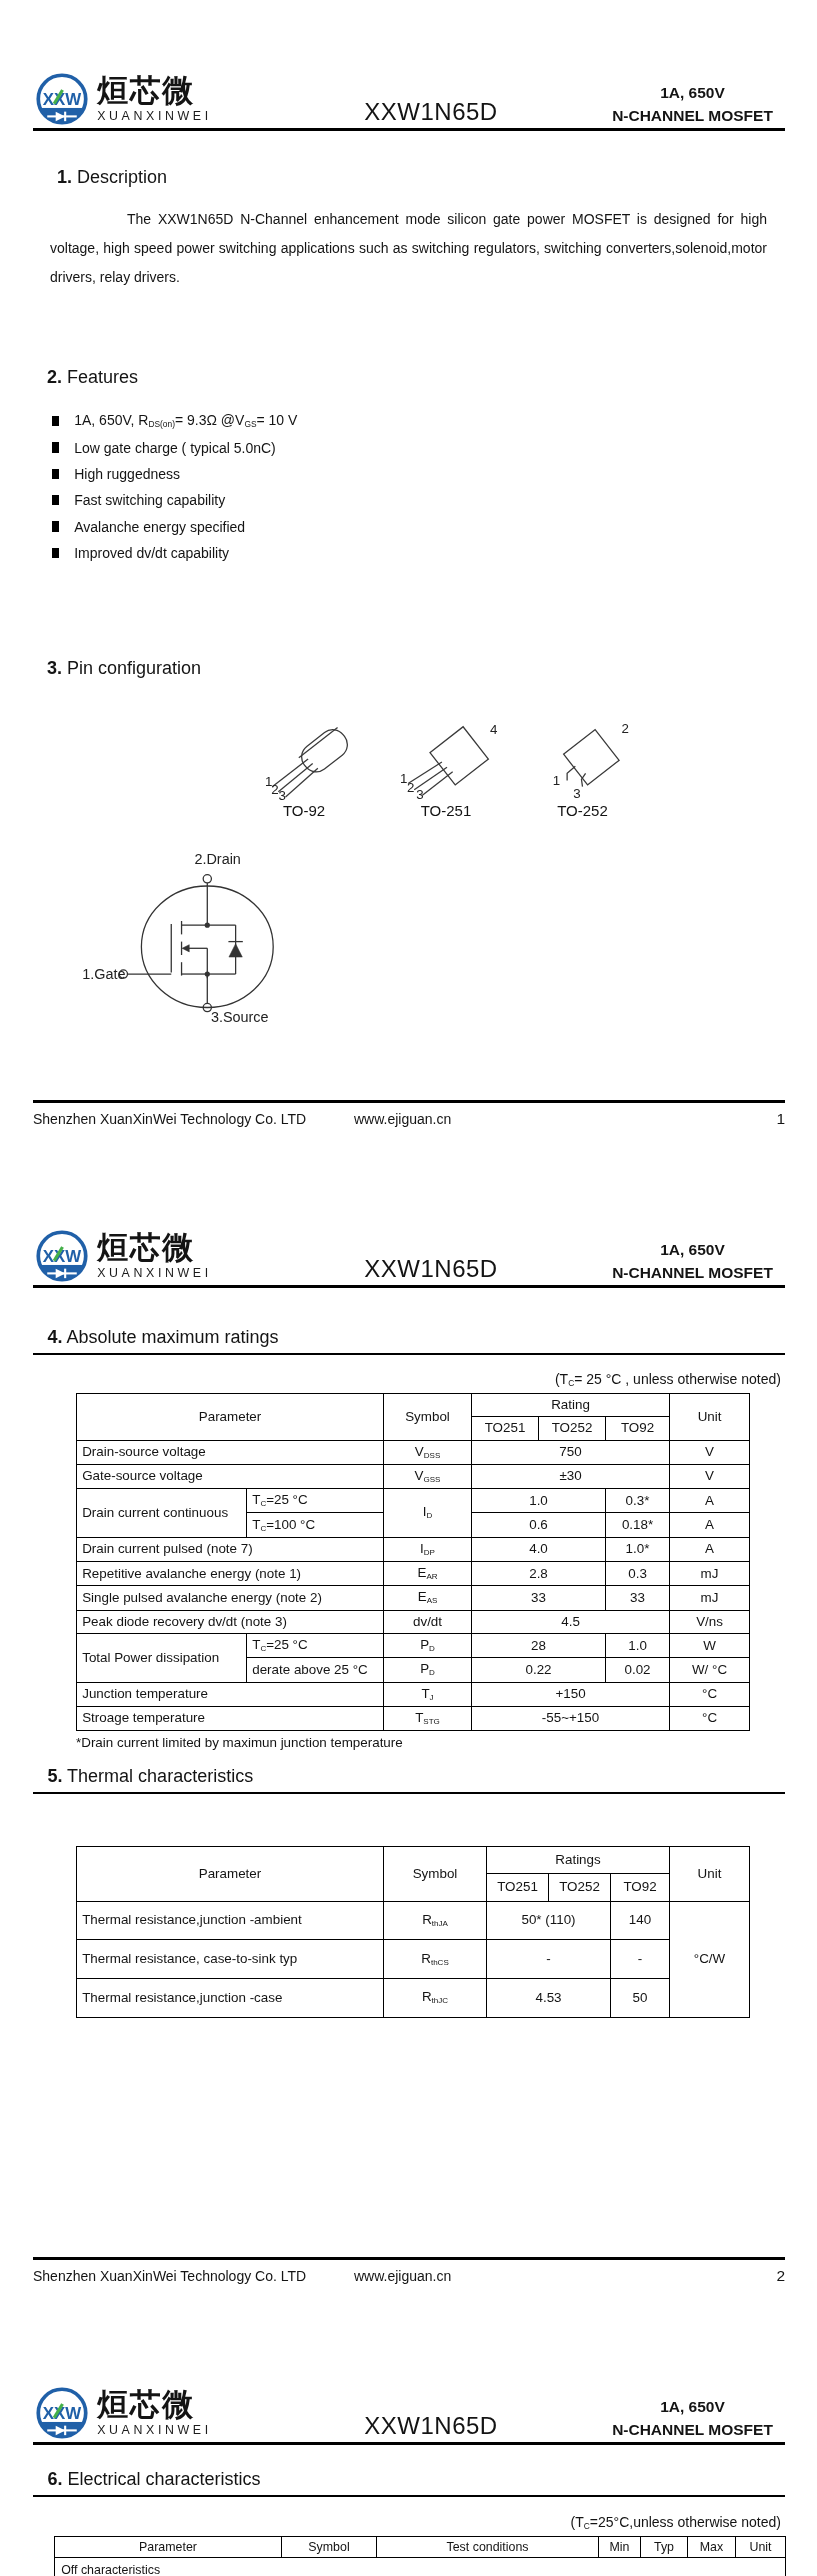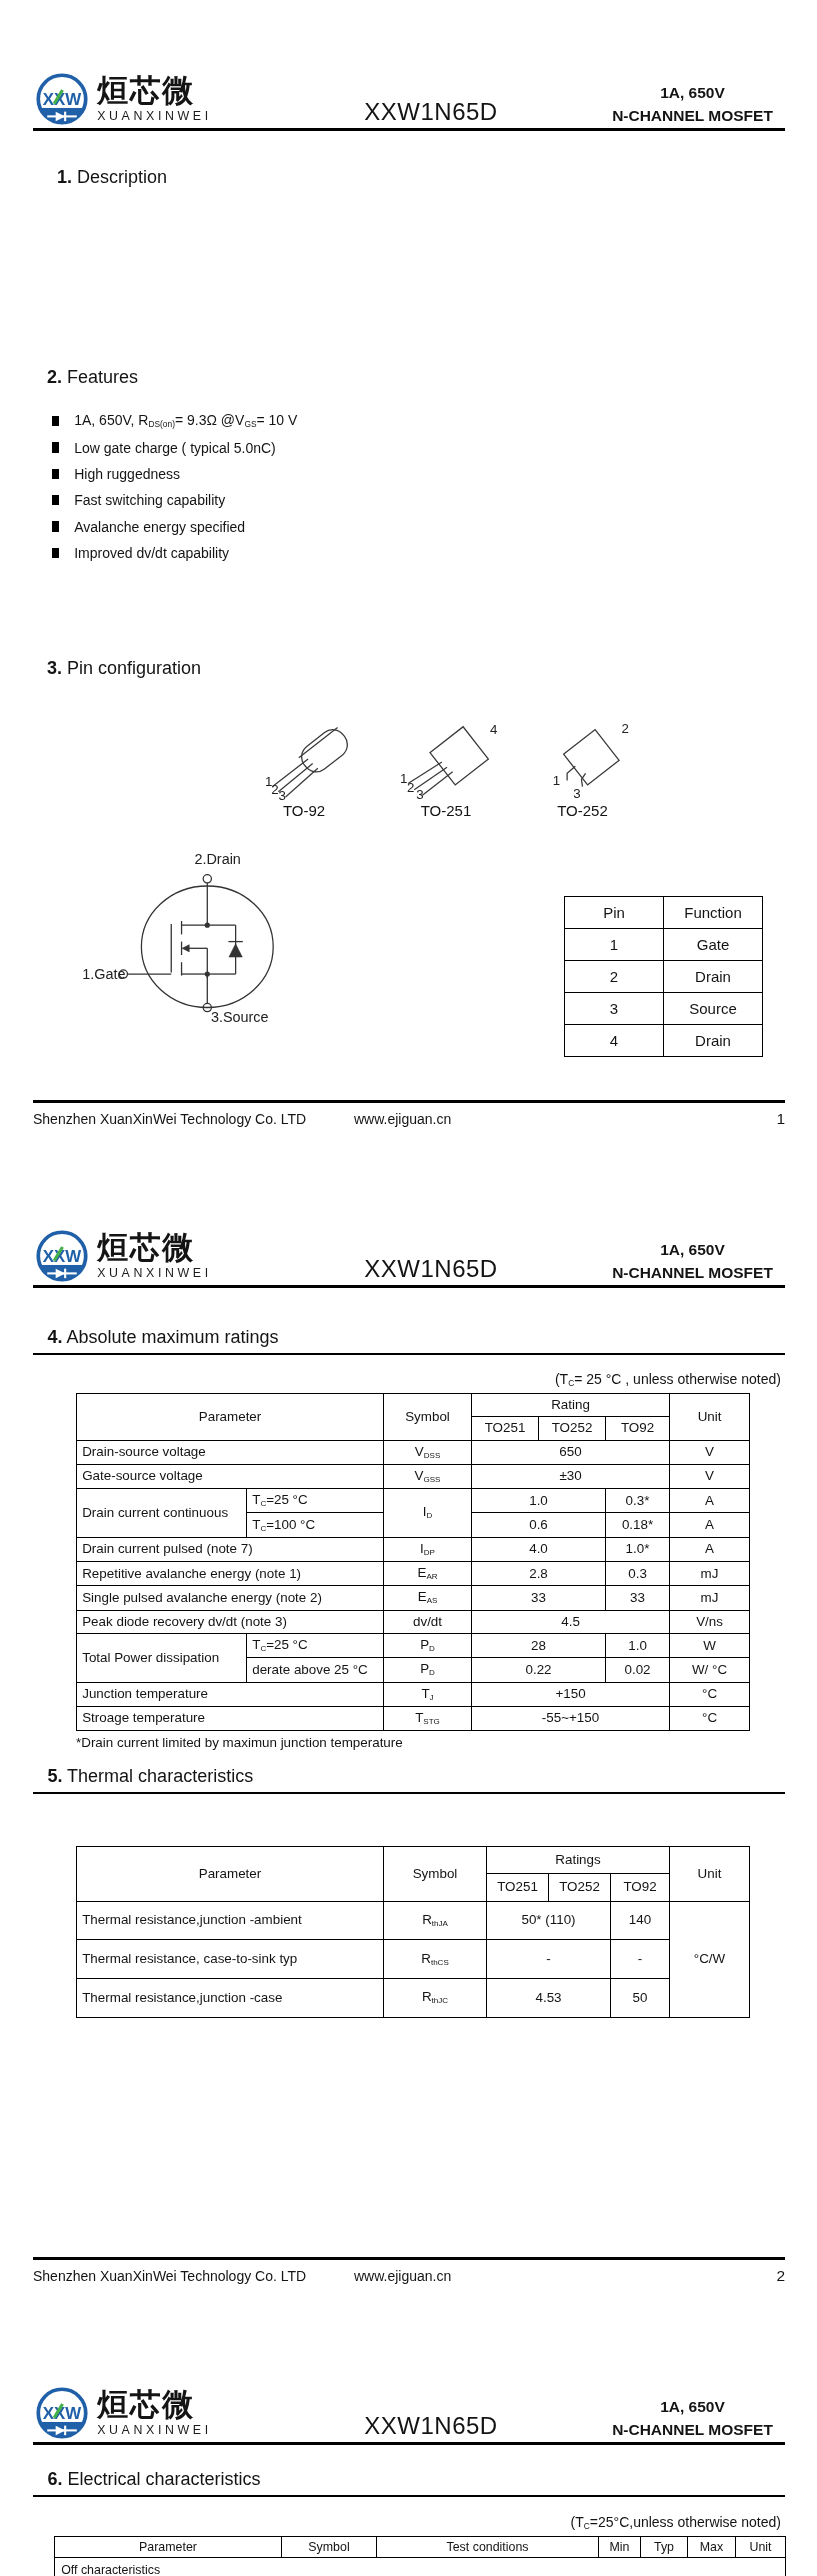--- a/index.html
+++ b/index.html
@@ -82,20 +82,21 @@
     <div class="hdr-right">
       <div>1A, 650V</div>
       <div>N-CHANNEL MOSFET</div>
     </div>
   </div>
 
   <div class="sec-plain" style="top:167px;margin-left:10px;">
     <span class="sec-n">1.</span>
     <span>Description</span>
   </div>
+  <div class="desc-body">The XXW1N65D N-Channel enhancement mode silicon gate power MOSFET is designed for high voltage, high speed power switching applications such as switching regulators, switching converters,solenoid,motor drivers, relay drivers.</div>
 
   <div class="sec-plain" style="top:367px;">
     <span class="sec-n">2.</span>
     <span>Features</span>
   </div>
   <div class="feat-list">
     <div class="feat-item">
         <span class="bullet"></span>
         <span>1A, 650V, R<sub>DS(on)</sub>= 9.3Ω @V<sub>GS</sub>= 10 V</span>
       </div>
@@ -206,46 +207,20 @@
       <polygon points="220,178 220,192 206,185" fill="#333" stroke="#333"></polygon>
       <polygon points="297,202 323,202 310,176" fill="#333" stroke="#333"></polygon>
       <circle cx="255" cy="140" r="5" fill="#333"></circle>
       <circle cx="255" cy="235" r="5" fill="#333"></circle>
       <text x="230" y="22" font-size="28" fill="#222">2.Drain</text>
       <text x="12" y="244" font-size="28" fill="#222">1.Gate</text>
       <text x="262" y="328" font-size="28" fill="#222">3.Source</text>
     </svg>
   </div>
 
-  <div class="pin-table">
-    <table class="pt">
-      <tbody>
-          <tr>
-        <td>Pin</td>
-        <td>Function</td>
-      </tr>
-      <tr>
-        <td>1</td>
-        <td>Gate</td>
-      </tr>
-      <tr>
-        <td>2</td>
-        <td>Drain</td>
-      </tr>
-      <tr>
-        <td>3</td>
-        <td>Source</td>
-      </tr>
-      <tr>
-        <td>4</td>
-        <td>Drain</td>
-      </tr>
-    </tbody>
-      </table>
-  </div>
 
   <div class="ftr">
     <span class="co">Shenzhen XuanXinWei Technology Co. LTD</span>
     <span class="web">www.ejiguan.cn</span>
     <span class="pg">1</span>
   </div>
 </div>
 
 <div class="page">
 
@@ -304,21 +279,21 @@
         <td class="hd" rowspan="2">Unit</td>
       </tr>
       <tr>
         <td class="hd">TO251</td>
         <td class="hd">TO252</td>
         <td class="hd">TO92</td>
       </tr>
       <tr>
         <td class="p" colspan="2">Drain-source voltage</td>
         <td>V<sub>DSS</sub></td>
-        <td colspan="3">650</td>
+        <td colspan="3">750</td>
         <td>V</td>
       </tr>
       <tr>
         <td class="p" colspan="2">Gate-source voltage</td>
         <td>V<sub>GSS</sub></td>
         <td colspan="3">±30</td>
         <td>V</td>
       </tr>
       <tr>
         <td class="p" rowspan="2" style="text-align:justify;">Drain current continuous</td>

